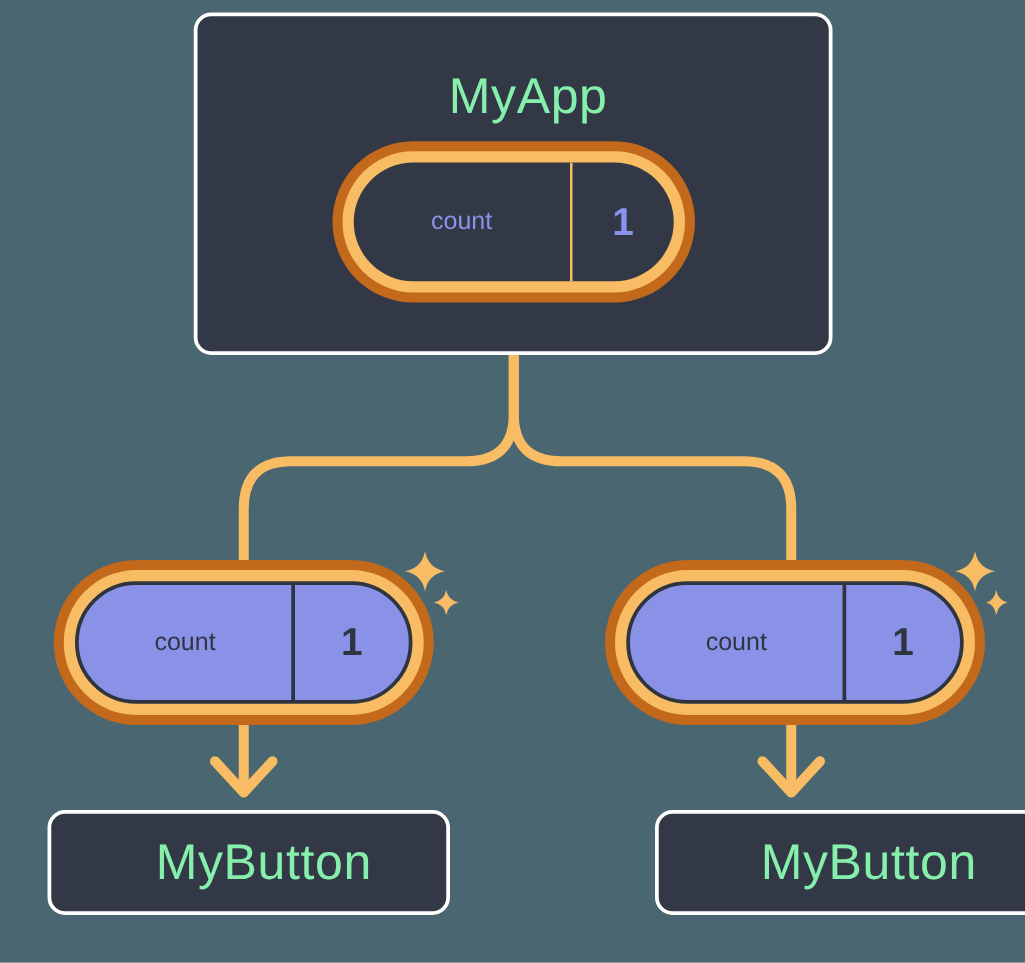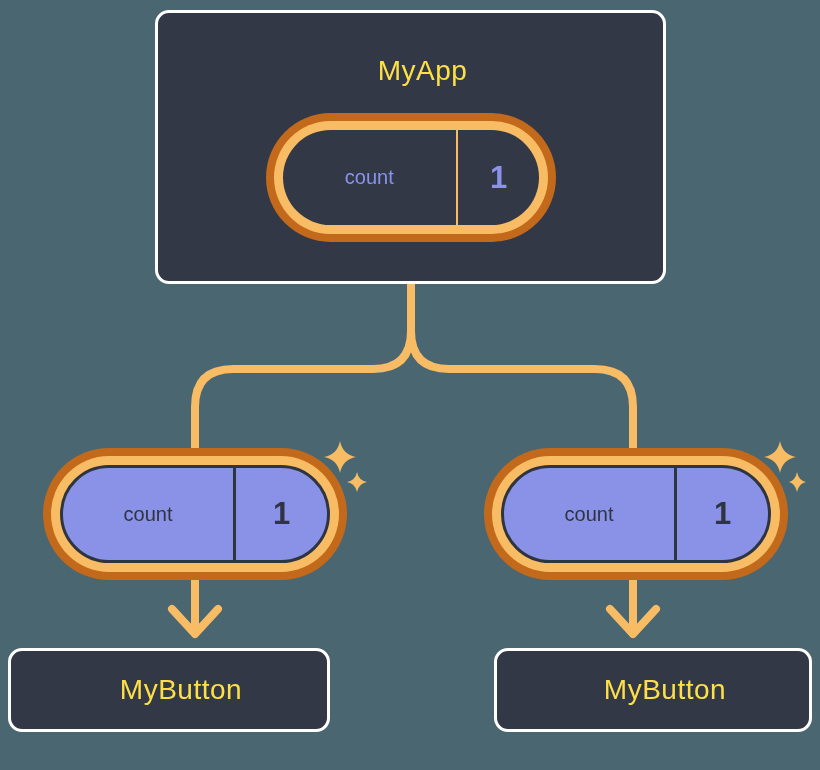--- a/index.html
+++ b/index.html
@@ -22,39 +22,39 @@
     background: #323845;
     border: 3px solid #FFFFFF;
     border-radius: 14px;
     box-sizing: border-box;
     z-index: 2;
     display: flex;
     align-items: center;
     justify-content: center;
   }
   .component-title {
-    color: #fde047;
-    font-size: 28px;
+    color: #86efac;
+    font-size: 40px;
     font-weight: 500;
     letter-spacing: 0.5px;
     padding-left: 24px;
   }
   .box-root {
     left: 155px; top: 10px;
     width: 511px; height: 274px;
     justify-content: flex-start;
     align-items: flex-start;
   }
   .box-root .component-title {
     position: absolute;
     left: 0; right: 0;
     top: 42px;
     text-align: center;
   }
-  .box-child { height: 84px; }
+  .box-child { height: 84px; margin-left: 30px; }
   .box-child-left  { left: 8px;   top: 648px; width: 322px; }
   .box-child-right { left: 494px; top: 648px; width: 318px; }
 
   .pill {
     position: absolute;
     border-radius: 999px;
     box-shadow: 0 0 0 9px #F8BC64, 0 0 0 17px #C2691B;
     box-sizing: border-box;
     display: flex;
     align-items: stretch;

